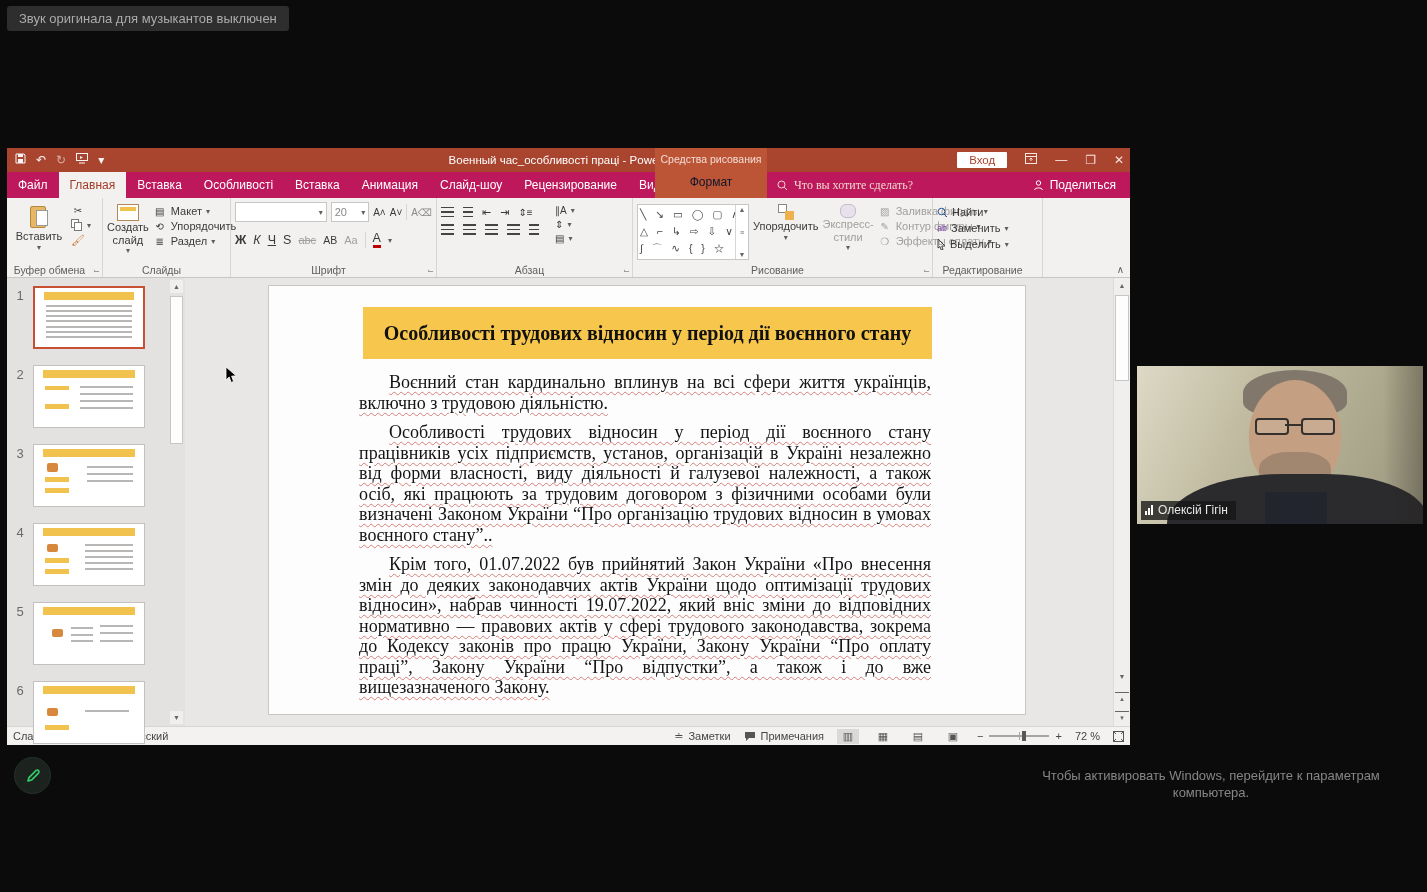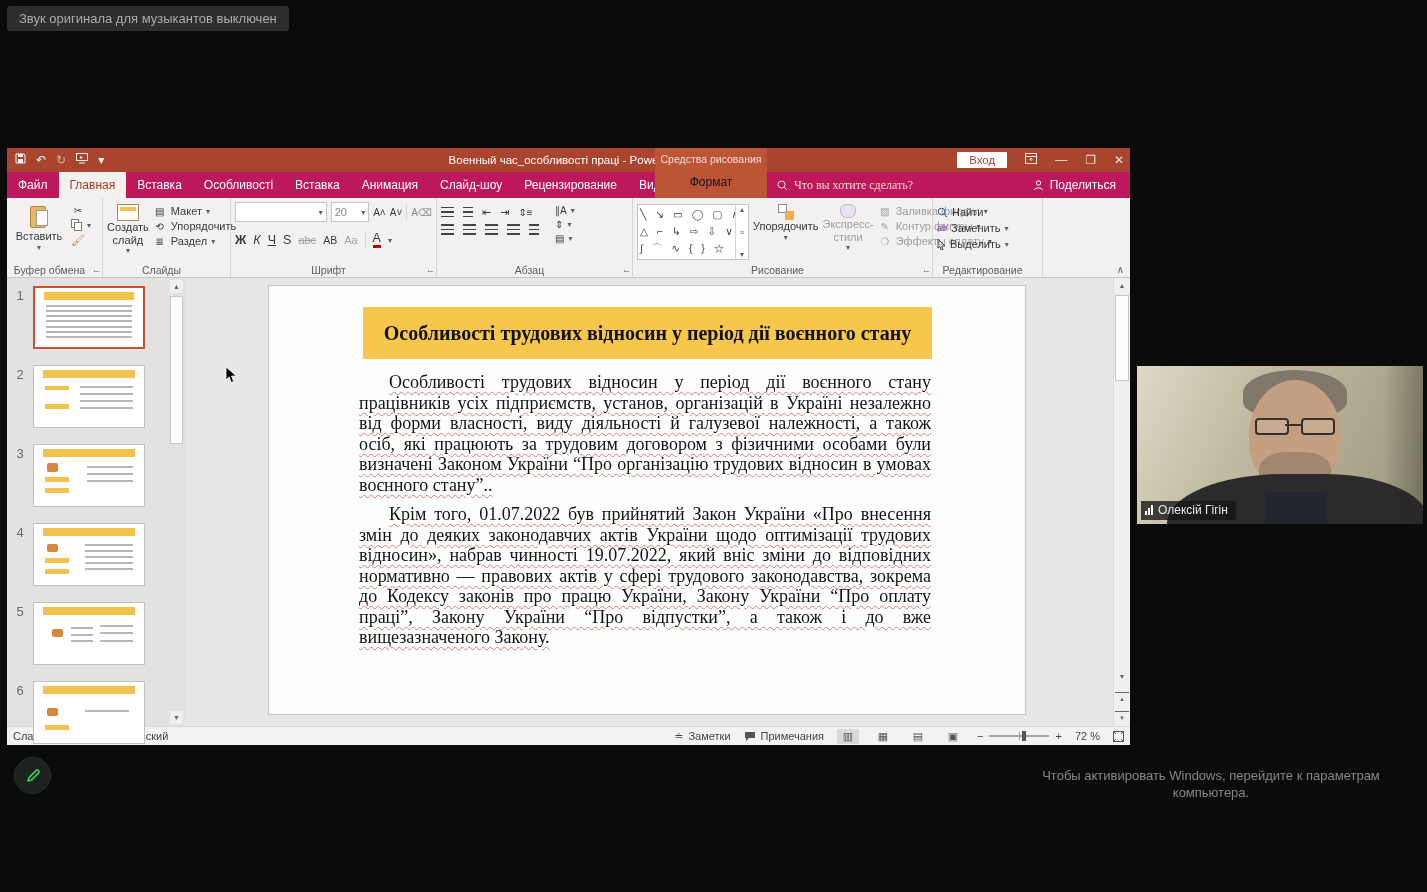--- a/index.html
+++ b/index.html
@@ -541,20 +541,21 @@
         <span class="tr-dn">▼</span>
       </div>
     </div>
 
     <div id="editarea">
       <div id="slide">
         <div id="slide-titlebox">
           <span>Особливості трудових відносин у період дії воєнного стану</span>
         </div>
         <div id="slide-body">
+          <p>Воєнний стан кардинально вплинув на всі сфери життя українців, включно з трудовою діяльністю.</p>
           <p>Особливості трудових відносин у період дії воєнного стану працівників усіх підприємств, установ, організацій в Україні незалежно від форми власності, виду діяльності й галузевої належності, а також осіб, які працюють за трудовим договором з фізичними особами були визначені Законом України “Про організацію трудових відносин в умовах воєнного стану”..</p>
           <p>Крім того, 01.07.2022 був прийнятий Закон України «Про внесення змін до деяких законодавчих актів України щодо оптимізації трудових відносин», набрав чинності 19.07.2022, який вніс зміни до відповідних нормативно — правових актів у сфері трудового законодавства, зокрема до Кодексу законів про працю України, Закону України “Про оплату праці”, Закону України “Про відпустки”, а також і до вже вищезазначеного Закону.</p>
         </div>
       </div>
       <span id="cursor-arrow">
         <svg width="13" height="18" viewBox="0 0 13 18">
             <path d="M1 1l0 13 3.2-3 2 5.4 2.4-1-2-5.2 4.6-.4z" fill="#000" stroke="#fff" stroke-width="0.8"></path>
           </svg>
       </span>
     </div>

